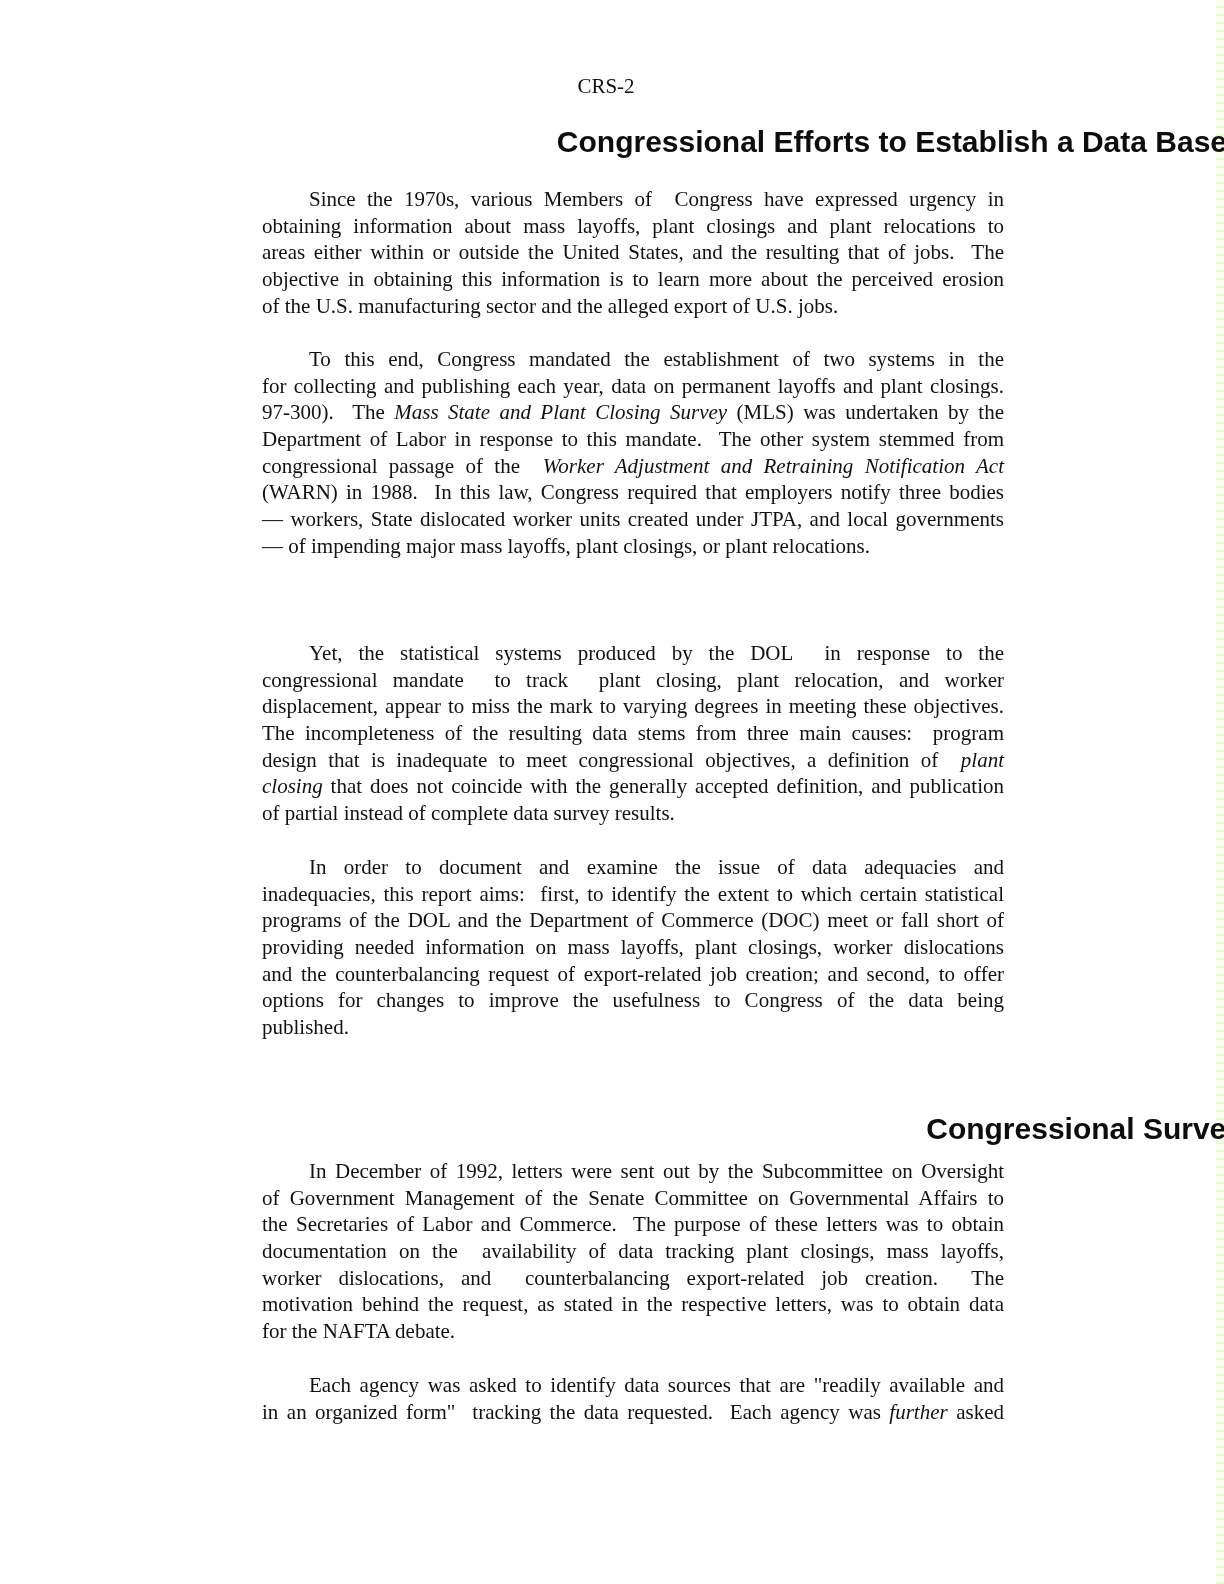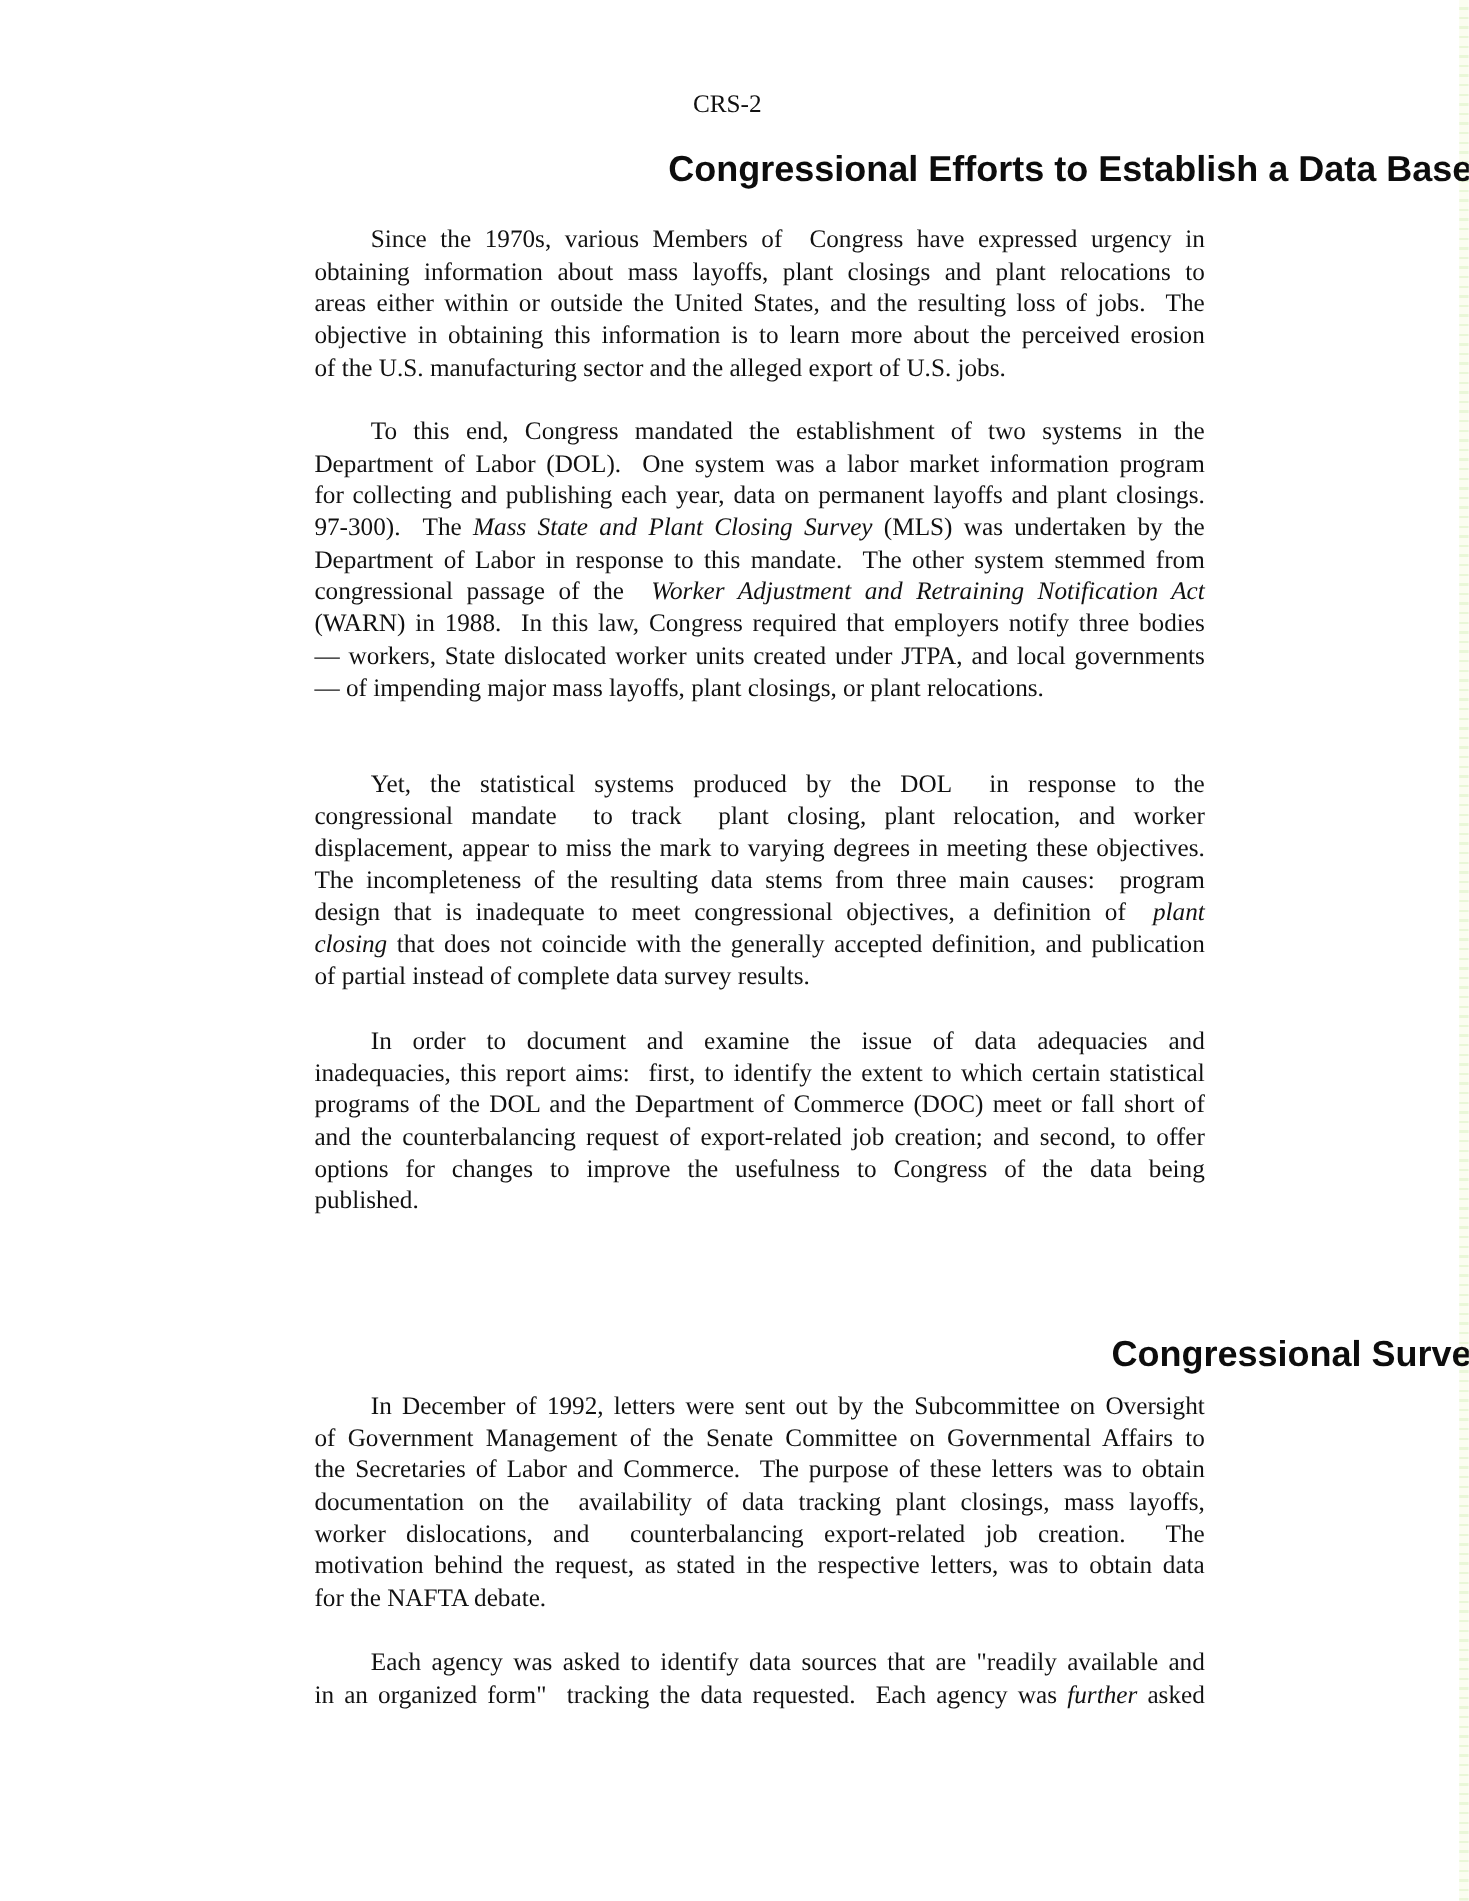--- a/index.html
+++ b/index.html
@@ -77,27 +77,26 @@
 
 <div class="edge"></div>
 
 <div class="page-number">CRS-2</div>
 
 <h1 class="heading" id="h1" style="margin:0;">Congressional Efforts to Establish a Data Base</h1>
 
 <div class="para" id="p1">
     <span class="line indent"><span>Since the 1970s, various Members of  Congress have expressed urgency in</span></span>
     <span class="line"><span>obtaining information about mass layoffs, plant closings and plant relocations to</span></span>
-    <span class="line"><span>areas either within or outside the United States, and the resulting loss of jobs.  The</span></span>
+    <span class="line"><span>areas either within or outside the United States, and the resulting that of jobs.  The</span></span>
     <span class="line"><span>objective in obtaining this information is to learn more about the perceived erosion</span></span>
     <span class="line last"><span>of the U.S. manufacturing sector and the alleged export of U.S. jobs.</span></span>
   </div>
 <div class="para" id="p2">
     <span class="line indent"><span>To this end, Congress mandated the establishment of two systems in the</span></span>
-    <span class="line"><span>Department of Labor (DOL).  One system was a labor market information program</span></span>
     <span class="line"><span>for collecting and publishing each year, data on permanent layoffs and plant closings.</span></span>
     <span class="line"><span>97-300).  The </span><i>Mass State and Plant Closing Survey</i><span> (MLS) was undertaken by the</span></span>
     <span class="line"><span>Department of Labor in response to this mandate.  The other system stemmed from</span></span>
     <span class="line"><span>congressional passage of the  </span><i>Worker Adjustment and Retraining Notification Act</i></span>
     <span class="line"><span>(WARN) in 1988.  In this law, Congress required that employers notify three bodies</span></span>
     <span class="line"><span>— workers, State dislocated worker units created under JTPA, and local governments</span></span>
     <span class="line last"><span>— of impending major mass layoffs, plant closings, or plant relocations.</span></span>
   </div>
 <div class="para" id="p3">
     <span class="line indent"><span>Yet, the statistical systems produced by the DOL  in response to the</span></span>
@@ -105,20 +104,21 @@
     <span class="line"><span>displacement, appear to miss the mark to varying degrees in meeting these objectives.</span></span>
     <span class="line"><span>The incompleteness of the resulting data stems from three main causes:  program</span></span>
     <span class="line"><span>design that is inadequate to meet congressional objectives, a definition of  </span><i>plant</i></span>
     <span class="line"><i>closing</i><span> that does not coincide with the generally accepted definition, and publication</span></span>
     <span class="line last"><span>of partial instead of complete data survey results.</span></span>
   </div>
 <div class="para" id="p4">
     <span class="line indent"><span>In order to document and examine the issue of data adequacies and</span></span>
     <span class="line"><span>inadequacies, this report aims:  first, to identify the extent to which certain statistical</span></span>
     <span class="line"><span>programs of the DOL and the Department of Commerce (DOC) meet or fall short of</span></span>
+    <span class="line"><span>providing needed information on mass layoffs, plant closings, worker dislocations</span></span>
     <span class="line"><span>and the counterbalancing request of export-related job creation; and second, to offer</span></span>
     <span class="line"><span>options for changes to improve the usefulness to Congress of the data being</span></span>
     <span class="line last"><span>published.</span></span>
   </div>
 
 <h2 class="heading" id="h2" style="margin:16px;">Congressional Survey</h2>
 
 <div class="para" id="p5">
     <span class="line indent"><span>In December of 1992, letters were sent out by the Subcommittee on Oversight</span></span>
     <span class="line"><span>of Government Management of the Senate Committee on Governmental Affairs to</span></span>

